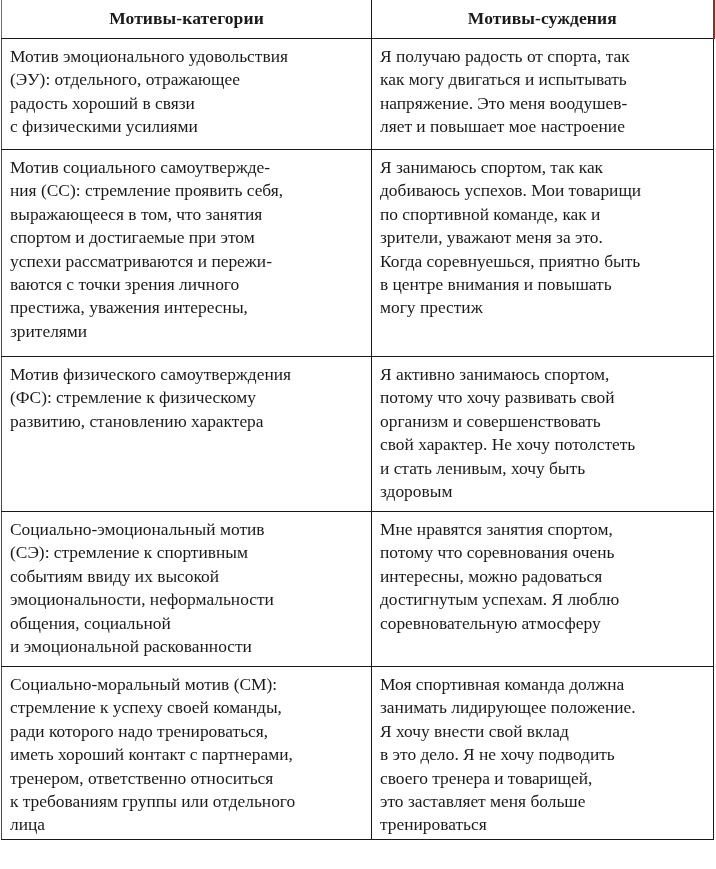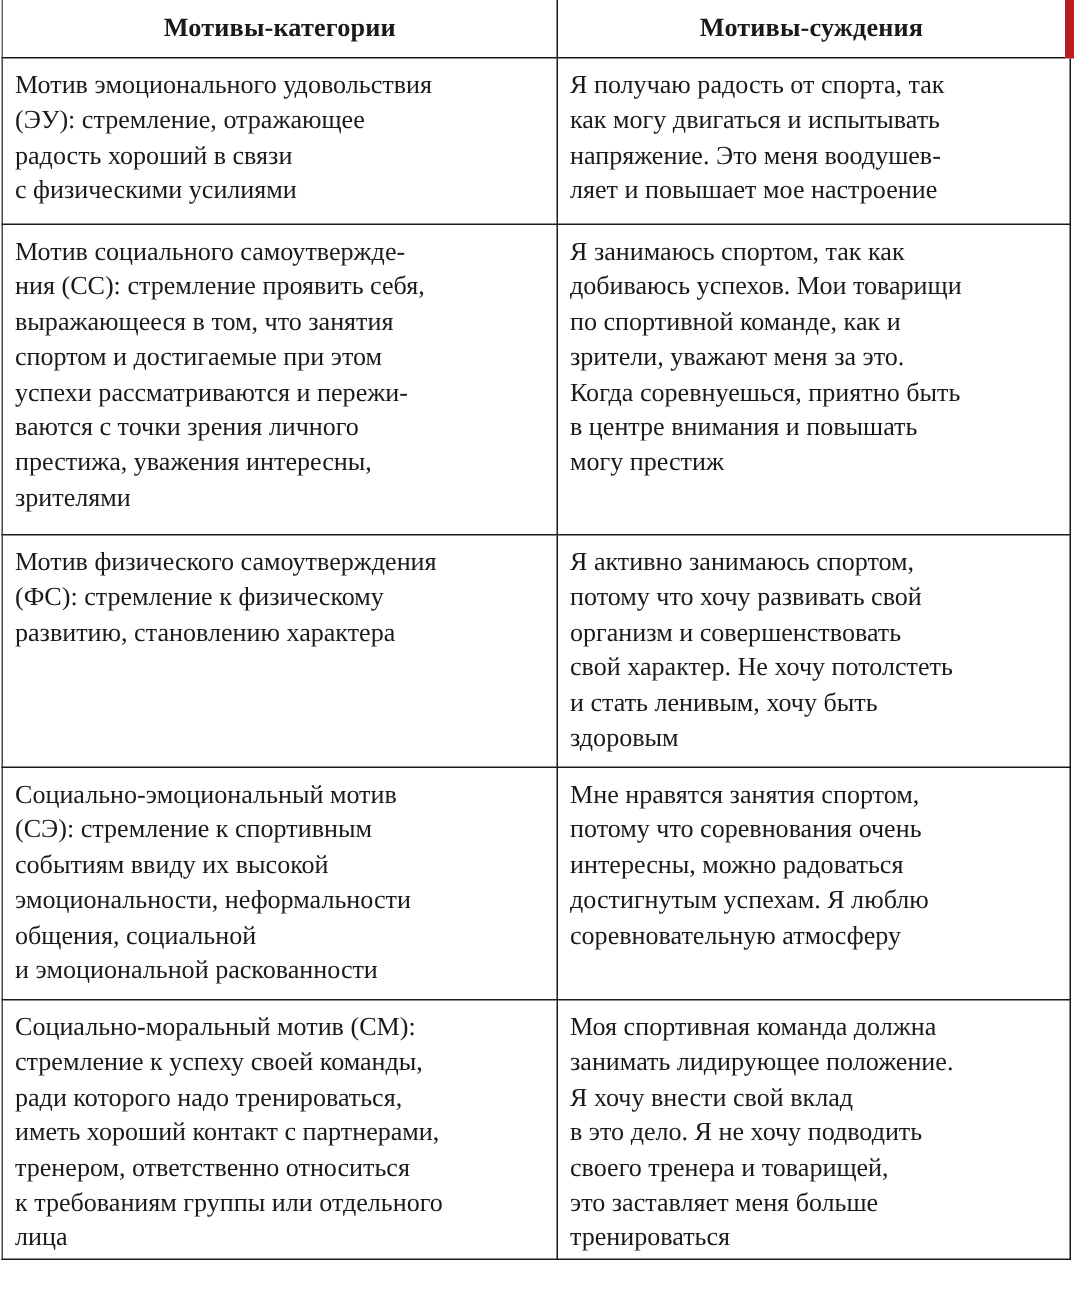--- a/index.html
+++ b/index.html
@@ -31,21 +31,21 @@
     table-layout: fixed;
   }
 
   
   col.col-category { width: 370px; }
   col.col-judgement { width: 342px; }
 
   thead th {
     border: none;
     border-left: 1px solid #6d6d6d;
-    border-right: 7px solid #b91c1c;
+    border-right: 2px solid #b91c1c;
     border-bottom: 1.6px solid #1a1a1a;
     padding: 5px 6px 7px 6px;
     text-align: center;
     vertical-align: middle;
     font-weight: bold;
     font-size: 17.5px;
     line-height: 1.2;
     letter-spacing: 0.1px;
     height: 26px;
   }
@@ -104,21 +104,21 @@
         </th>
       </tr>
     </thead>
 
     <tbody>
 
       <tr class="row-eu">
         <td>
           <span class="lines">
               <span class="line">Мотив эмоционального удовольствия</span>
-              <span class="line">(ЭУ): стремление, отражающее</span>
+              <span class="line">(ЭУ): отдельного, отражающее</span>
               <span class="line">радость хороший в связи</span>
               <span class="line">с физическими усилиями</span>
             </span>
         </td>
         <td>
           <span class="lines">
               <span class="line">Я получаю радость от спорта, так</span>
               <span class="line">как могу двигаться и испытывать</span>
               <span class="line">напряжение. Это меня воодушев-</span>
               <span class="line">ляет и повышает мое настроение</span>

